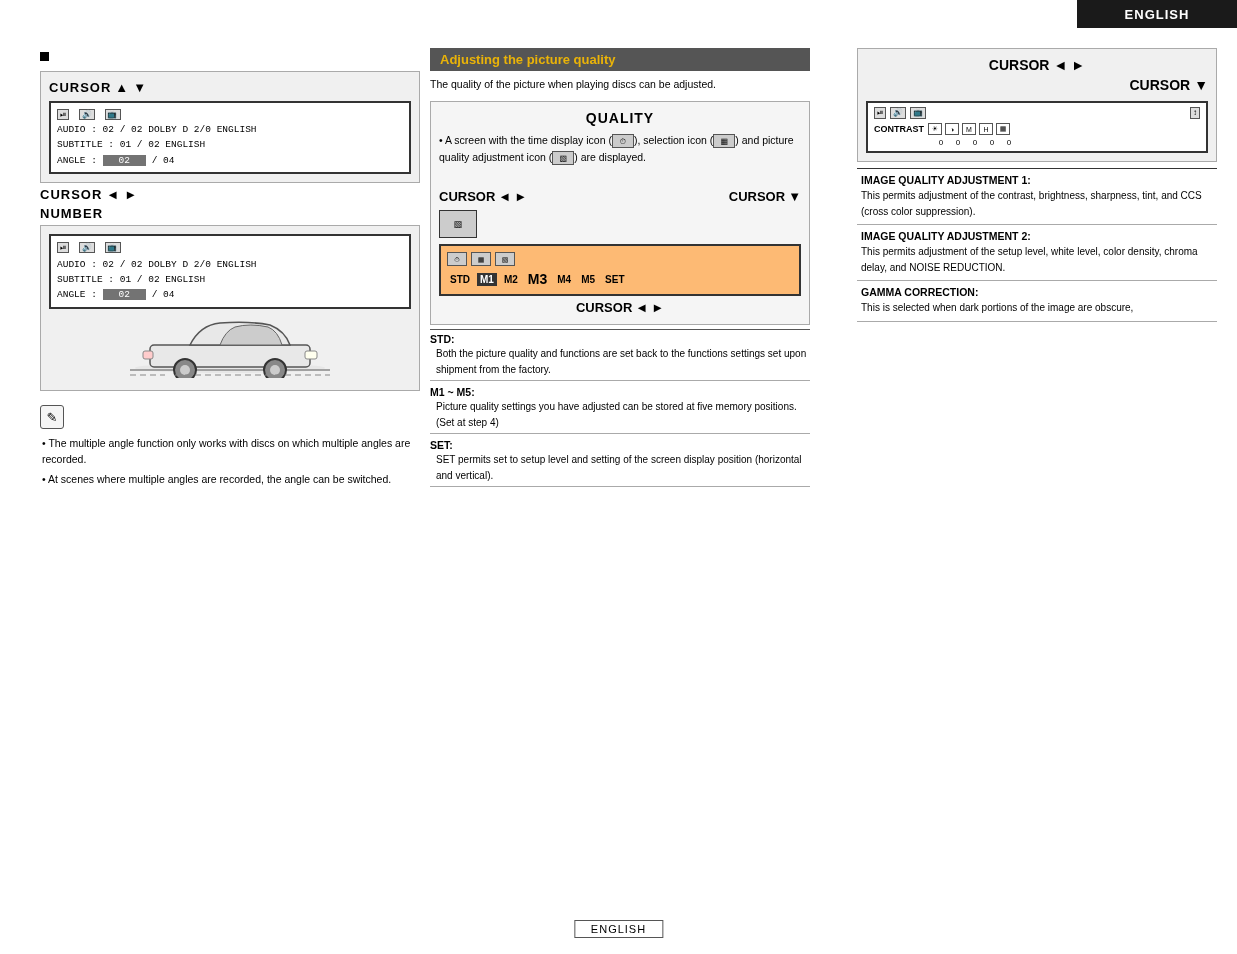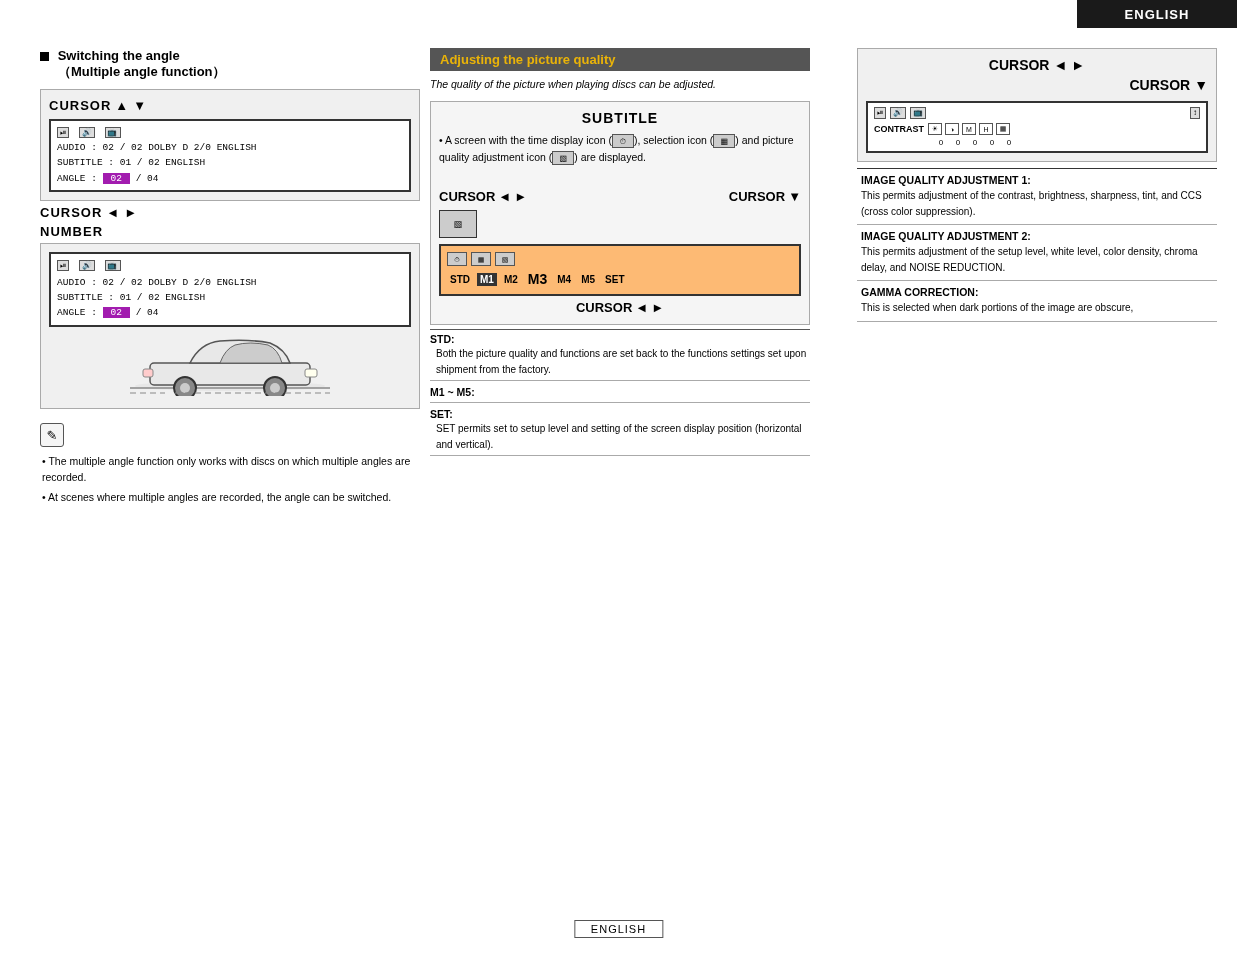--- a/index.html
+++ b/index.html
@@ -91,23 +91,23 @@
       border: 2px solid #333;
       background: #fff;
       padding: 4px 6px;
       font-size: 9.5px;
       font-family: 'Courier New', monospace;
     }
     .osd-box .osd-line {
       line-height: 1.6;
     }
     .osd-box .osd-highlight {
-      background: #a21caf;
+      background: #737373;
       color: #fff;
-      padding: 0 8px;
+      padding: 0 16px;
     }
 
     .number-row {
       font-size: 13px;
       font-weight: bold;
       letter-spacing: 1px;
       margin: 4px 0;
     }
 
     .note-section {
@@ -146,21 +146,20 @@
       font-size: 13px;
       font-weight: bold;
       padding: 4px 10px;
       margin-bottom: 6px;
     }
 
     .mid-intro {
       font-size: 10.5px;
       margin-bottom: 8px;
       line-height: 1.5;
-      font-style: italic;
     }
 
     .display-box {
       border: 1px solid #aaa;
       background: #f5f5f5;
       padding: 8px;
       margin-bottom: 2px;
     }
     .display-title {
       font-size: 14px;
@@ -262,21 +261,20 @@
 </head>
 <body>
 
 <div class="header-bar">
   <span>ENGLISH</span>
 </div>
 
 <div class="left-section">
   <div class="section-title">
     <span class="square"></span>
-    <span>Switching the angle<br><span style="padding-left:18px">（Multiple angle function）</span></span>
   </div>
 
   <div class="left-top-box">
     <div class="cursor-row">
       <span>CURSOR</span>
       <span class="tri-up"></span>
       <span class="tri-down"></span>
     </div>
     <div class="osd-box">
       <div class="osd-line">
@@ -343,21 +341,21 @@
       <p>• At scenes where multiple angles are recorded, the angle can be switched.</p>
     </div>
   </div>
 </div>
 
 <div class="mid-section">
   <div class="mid-title-box">Adjusting the picture quality</div>
   <div class="mid-intro">The quality of the picture when playing discs can be adjusted.</div>
 
   <div class="display-box">
-    <div class="display-title">SUBTITLE</div>
+    <div class="display-title">QUALITY</div>
     <div class="display-text">
       • A screen with the time display icon (<span class="inline-icon">⏱</span>), selection
       icon (<span class="inline-icon">▦</span>) and picture quality adjustment icon
       (<span class="inline-icon">▧</span>) are displayed.
     </div>
 
     <div style="display:flex; justify-content:space-between; align-items:center; margin-bottom:6px;">
       <div style="display:flex; align-items:center; gap:3px; font-size:13px; font-weight:bold;">
         <span>CURSOR</span>
         <span>◄</span>
@@ -399,20 +397,21 @@
     </div>
   </div>
 
   <div style="margin-top:4px; border-top: 1.5px solid #555;">
     <div class="term-section">
       <div class="term-title">STD:</div>
       <div class="term-body">Both the picture quality and functions are set back to the functions settings set upon shipment from the factory.</div>
     </div>
     <div class="term-section">
       <div class="term-title">M1 ~ M5:</div>
+      <div class="term-body">Picture quality settings you have adjusted can be stored at five memory positions. (Set at step 4)</div>
     </div>
     <div class="term-section">
       <div class="term-title">SET:</div>
       <div class="term-body">SET permits set to setup level and setting of the screen display position (horizontal and vertical).</div>
     </div>
   </div>
 </div>
 
 <div class="right-section">
   <div class="right-top-box">

